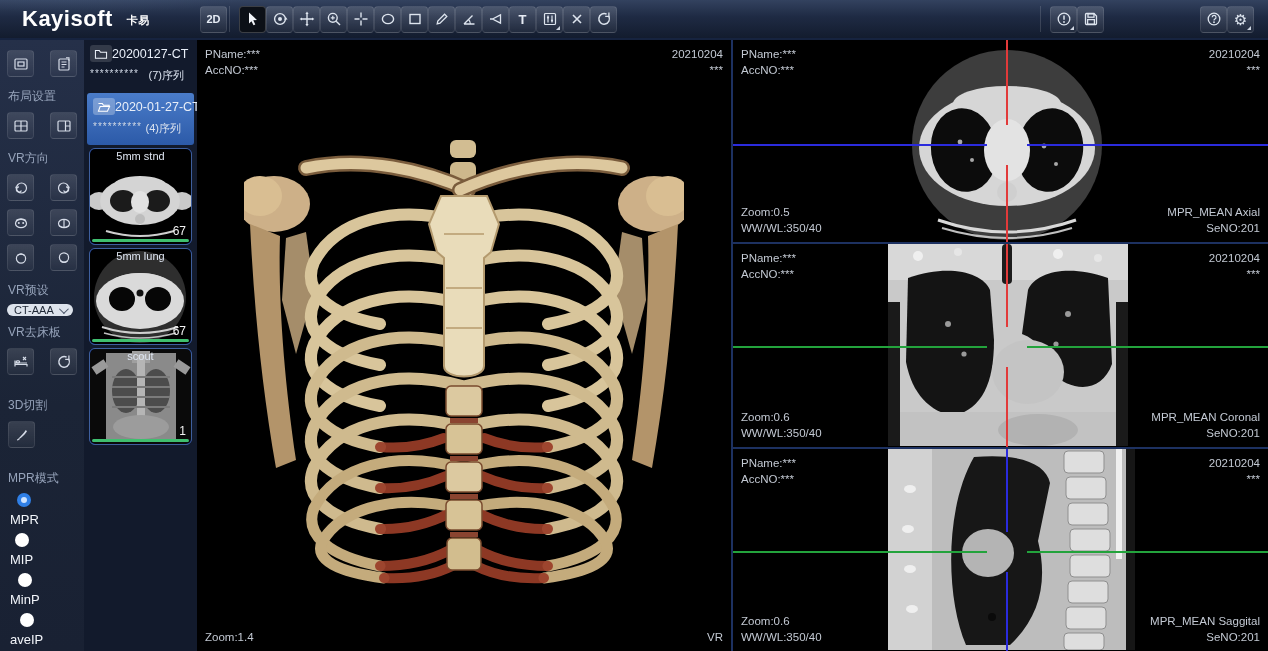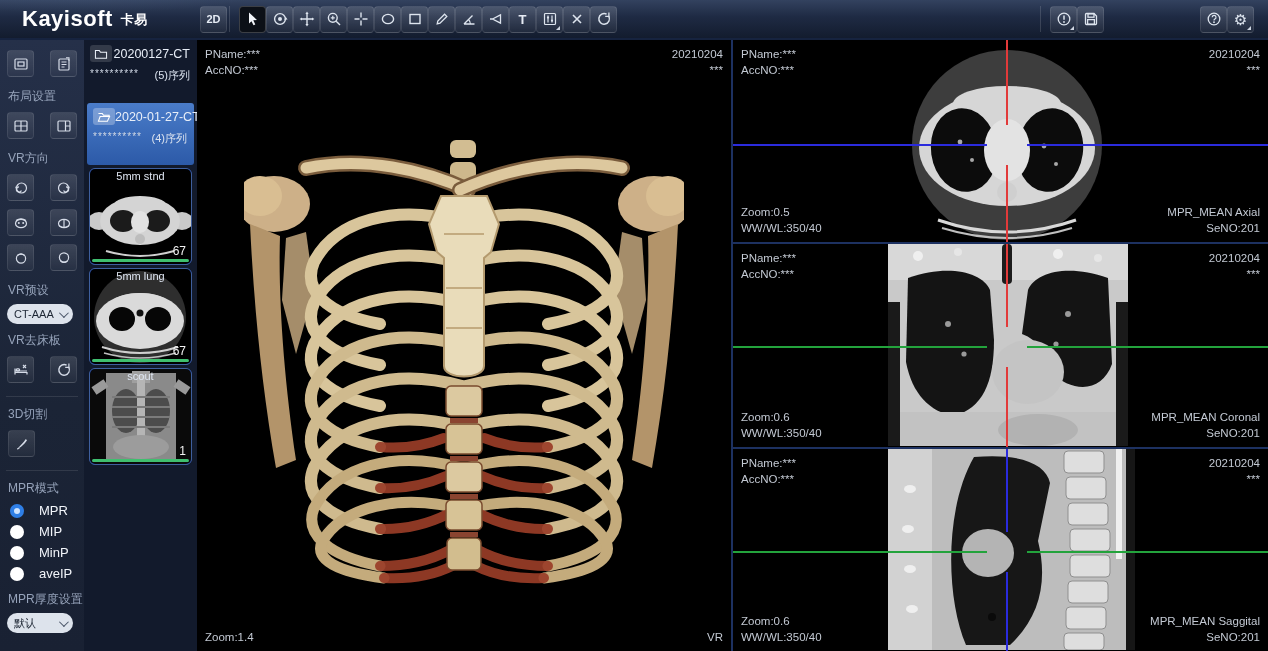--- a/index.html
+++ b/index.html
@@ -8,21 +8,21 @@
 
   
   .toolbar{position:absolute;left:0;top:0;width:1268px;height:38px;
     background:linear-gradient(180deg,#33425f 0%,#1e2a43 45%,#131c2e 100%);
     border-bottom:2px solid #16233f;display:flex;align-items:center;z-index:50;}
   .toolbar::before{content:"";position:absolute;left:0;top:0;width:460px;height:38px;
     background:radial-gradient(ellipse 430px 95px at 80px -45px,rgba(150,180,225,.28),transparent 62%);
     pointer-events:none;}
   .logo{margin-left:22px;width:178px;color:#fff;font-weight:bold;font-size:22px;
     letter-spacing:.5px;white-space:nowrap;position:relative;}
-  .logo .cn{font-size:13px;font-weight:bold;margin-left:8px;vertical-align:2px;}
+  .logo .cn{font-size:11px;font-weight:bold;margin-left:14px;vertical-align:2px;}
   .tb-sep{width:1px;height:26px;background:rgba(255,255,255,.14);margin:0 9px 0 2px;}
   .tbtn{width:27px;height:27px;border-radius:4px;position:relative;
     background:linear-gradient(180deg,rgba(255,255,255,.16),rgba(255,255,255,.05));
     border:1px solid rgba(255,255,255,.10);display:flex;align-items:center;justify-content:center;
     color:#dde4ee;box-sizing:border-box;flex:none;cursor:pointer;}
   .tbtn.active{background:#0c1017;border-color:rgba(255,255,255,.2);}
   .tbtn svg{display:block;}
   .tbtn .glyph{font-size:13px;font-weight:bold;color:#e6ebf4;line-height:1;}
   .tbtn .glyph.small{font-size:11px;}
   .corner::after{content:"";position:absolute;right:2px;bottom:2px;width:0;height:0;
@@ -47,29 +47,29 @@
     border:1px solid rgba(255,255,255,.09);display:flex;align-items:center;justify-content:center;
     color:#d6dce8;box-sizing:border-box;}
   .sb-label{align-self:flex-start;margin:7px 0 3px 8px;font-size:12px;color:#96a3ba;}
   .sb-divider{width:72px;height:1px;background:rgba(255,255,255,.10);margin:9px 0 2px 0;}
   .select{width:66px;height:20px;border-radius:10px;background:#dde3ec;margin:2px 0 1px 0;
     display:flex;align-items:center;justify-content:space-between;padding:0 7px;box-sizing:border-box;
     cursor:pointer;align-self:flex-start;margin-left:7px;}
   .select .sel-text{font-size:11px;color:#1d2634;}
   .select .chev{width:6px;height:6px;border-right:1.6px solid #4a5568;border-bottom:1.6px solid #4a5568;
     transform:rotate(45deg) translateY(-2px);}
-  .radio-row{display:flex;align-items:center;gap:15px;align-self:flex-start;margin:3px 0 3px 10px;cursor:pointer;}
+  .radio-row{display:flex;align-items:center;gap:5px;align-self:flex-start;margin:3px 0 3px 10px;cursor:pointer;flex-direction:column;}
   .radio{width:14px;height:14px;border-radius:50%;background:#fff;box-sizing:border-box;position:relative;}
   .radio.checked{background:#2f7fe6;}
   .radio.checked::after{content:"";position:absolute;left:4px;top:4px;width:6px;height:6px;
     border-radius:50%;background:#cfe4ff;}
   .radio-label{font-size:13px;color:#f2f5fa;}
 
   
-  .study{height:62px;box-sizing:border-box;padding:5px 7px 4px 6px;cursor:pointer;position:relative;}
+  .study{height:52px;box-sizing:border-box;padding:5px 13px 4px 6px;cursor:pointer;position:relative;}
   .study.selected{background:linear-gradient(180deg,#4a7cc9 0%,#2c5aa8 100%);
     border-radius:3px;margin:1px 3px;}
   .study-top{display:flex;align-items:center;justify-content:space-between;}
   .study-icon{width:22px;height:17px;border-radius:3px;background:rgba(255,255,255,.14);
     display:flex;align-items:center;justify-content:center;flex:none;}
   .study.selected .study-icon{background:rgba(255,255,255,.28);}
   .study-title{font-size:12.5px;color:#e8eef8;white-space:nowrap;}
   .study-bottom{display:flex;justify-content:space-between;margin-top:6px;}
   .study-pid{font-size:10px;color:#cfd7e4;letter-spacing:1px;}
   .study-series{font-size:11px;color:#dbe3ef;}
@@ -389,21 +389,21 @@
     <div class="study-top">
       <span class="study-icon">
           <svg width="14" height="12" viewBox="0 0 16 14" fill="none" stroke="#eef3fa" stroke-width="1.2">
             <path d="M1.5 3 h4.5 l1.5 2 h7 v7 h-13 Z"></path>
           </svg>
         </span>
       <span class="study-title">20200127-CT</span>
     </div>
     <div class="study-bottom">
       <span class="study-pid">**********</span>
-      <span class="study-series">(5)序列</span>
+      <span class="study-series">(7)序列</span>
     </div>
   </div>
   <div class="study selected">
     <div class="study-top">
       <span class="study-icon">
           <svg width="14" height="12" viewBox="0 0 16 14" fill="none" stroke="#ffffff" stroke-width="1.2">
             <path d="M1.5 3 h4.5 l1.5 2 h6.5 v2 M1.5 12 l2 -5.5 h11 l-2.5 5.5 Z"></path>
           </svg>
         </span>
       <span class="study-title">2020-01-27-CT</span>

